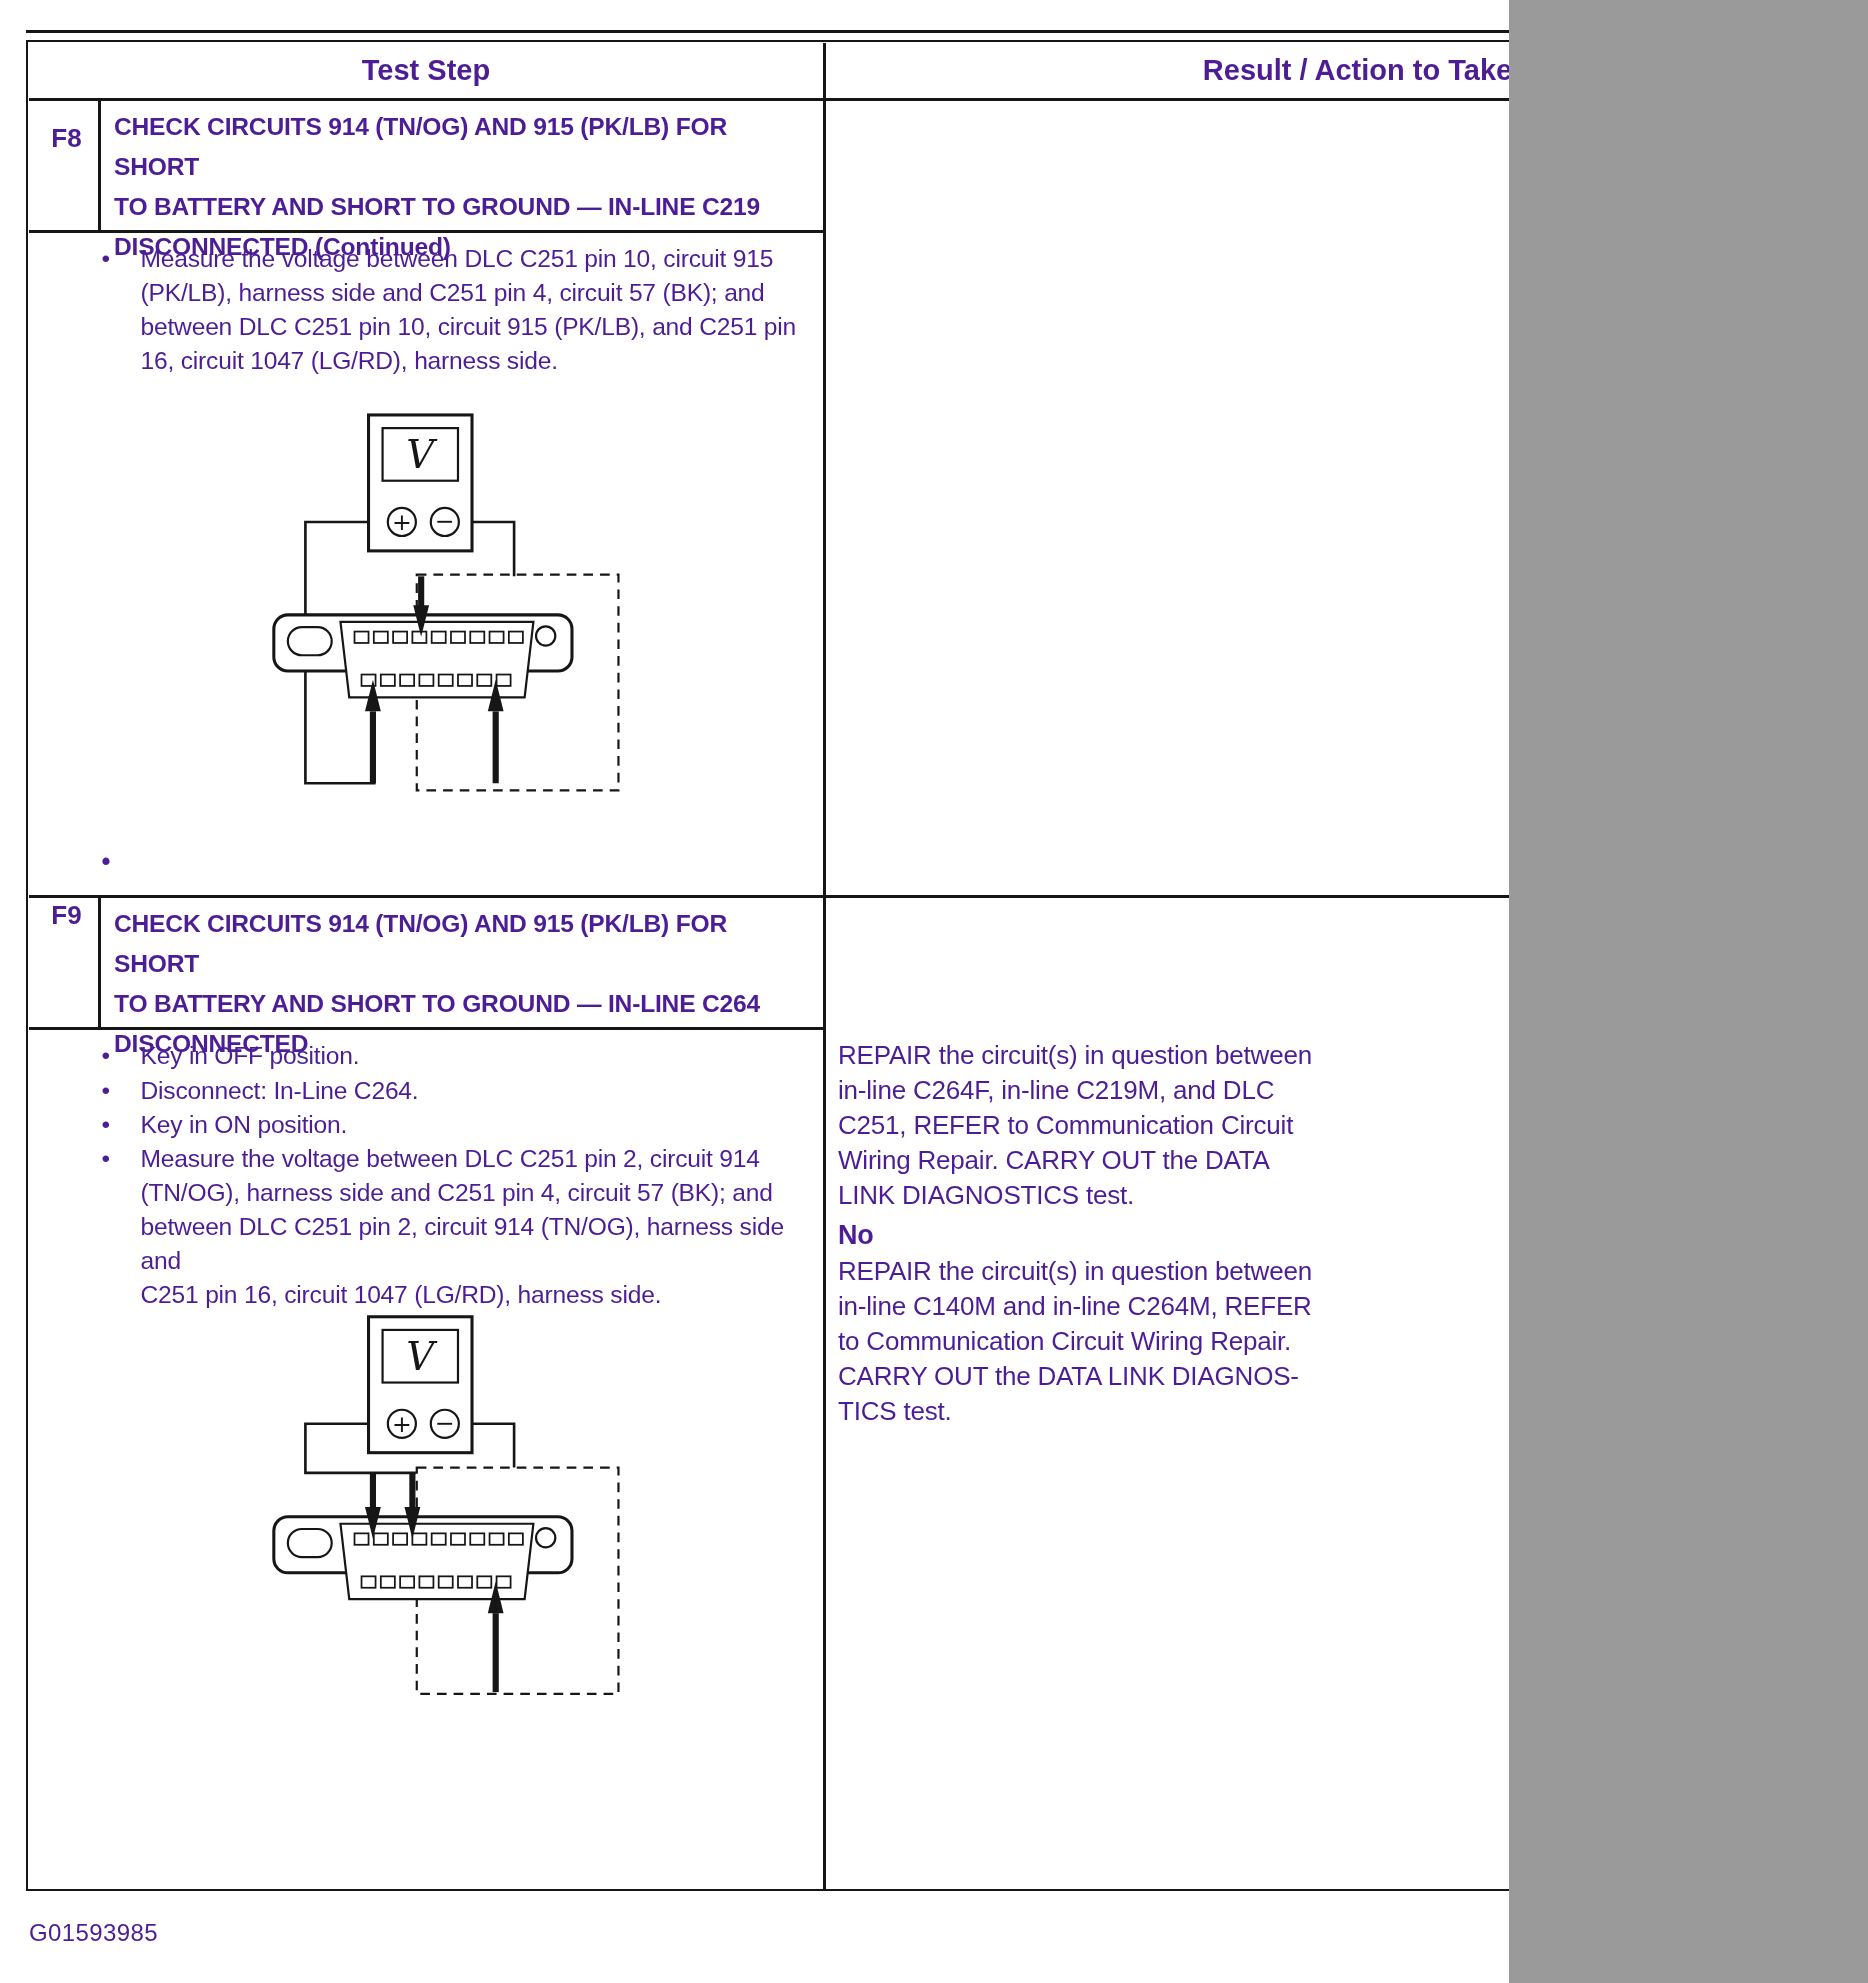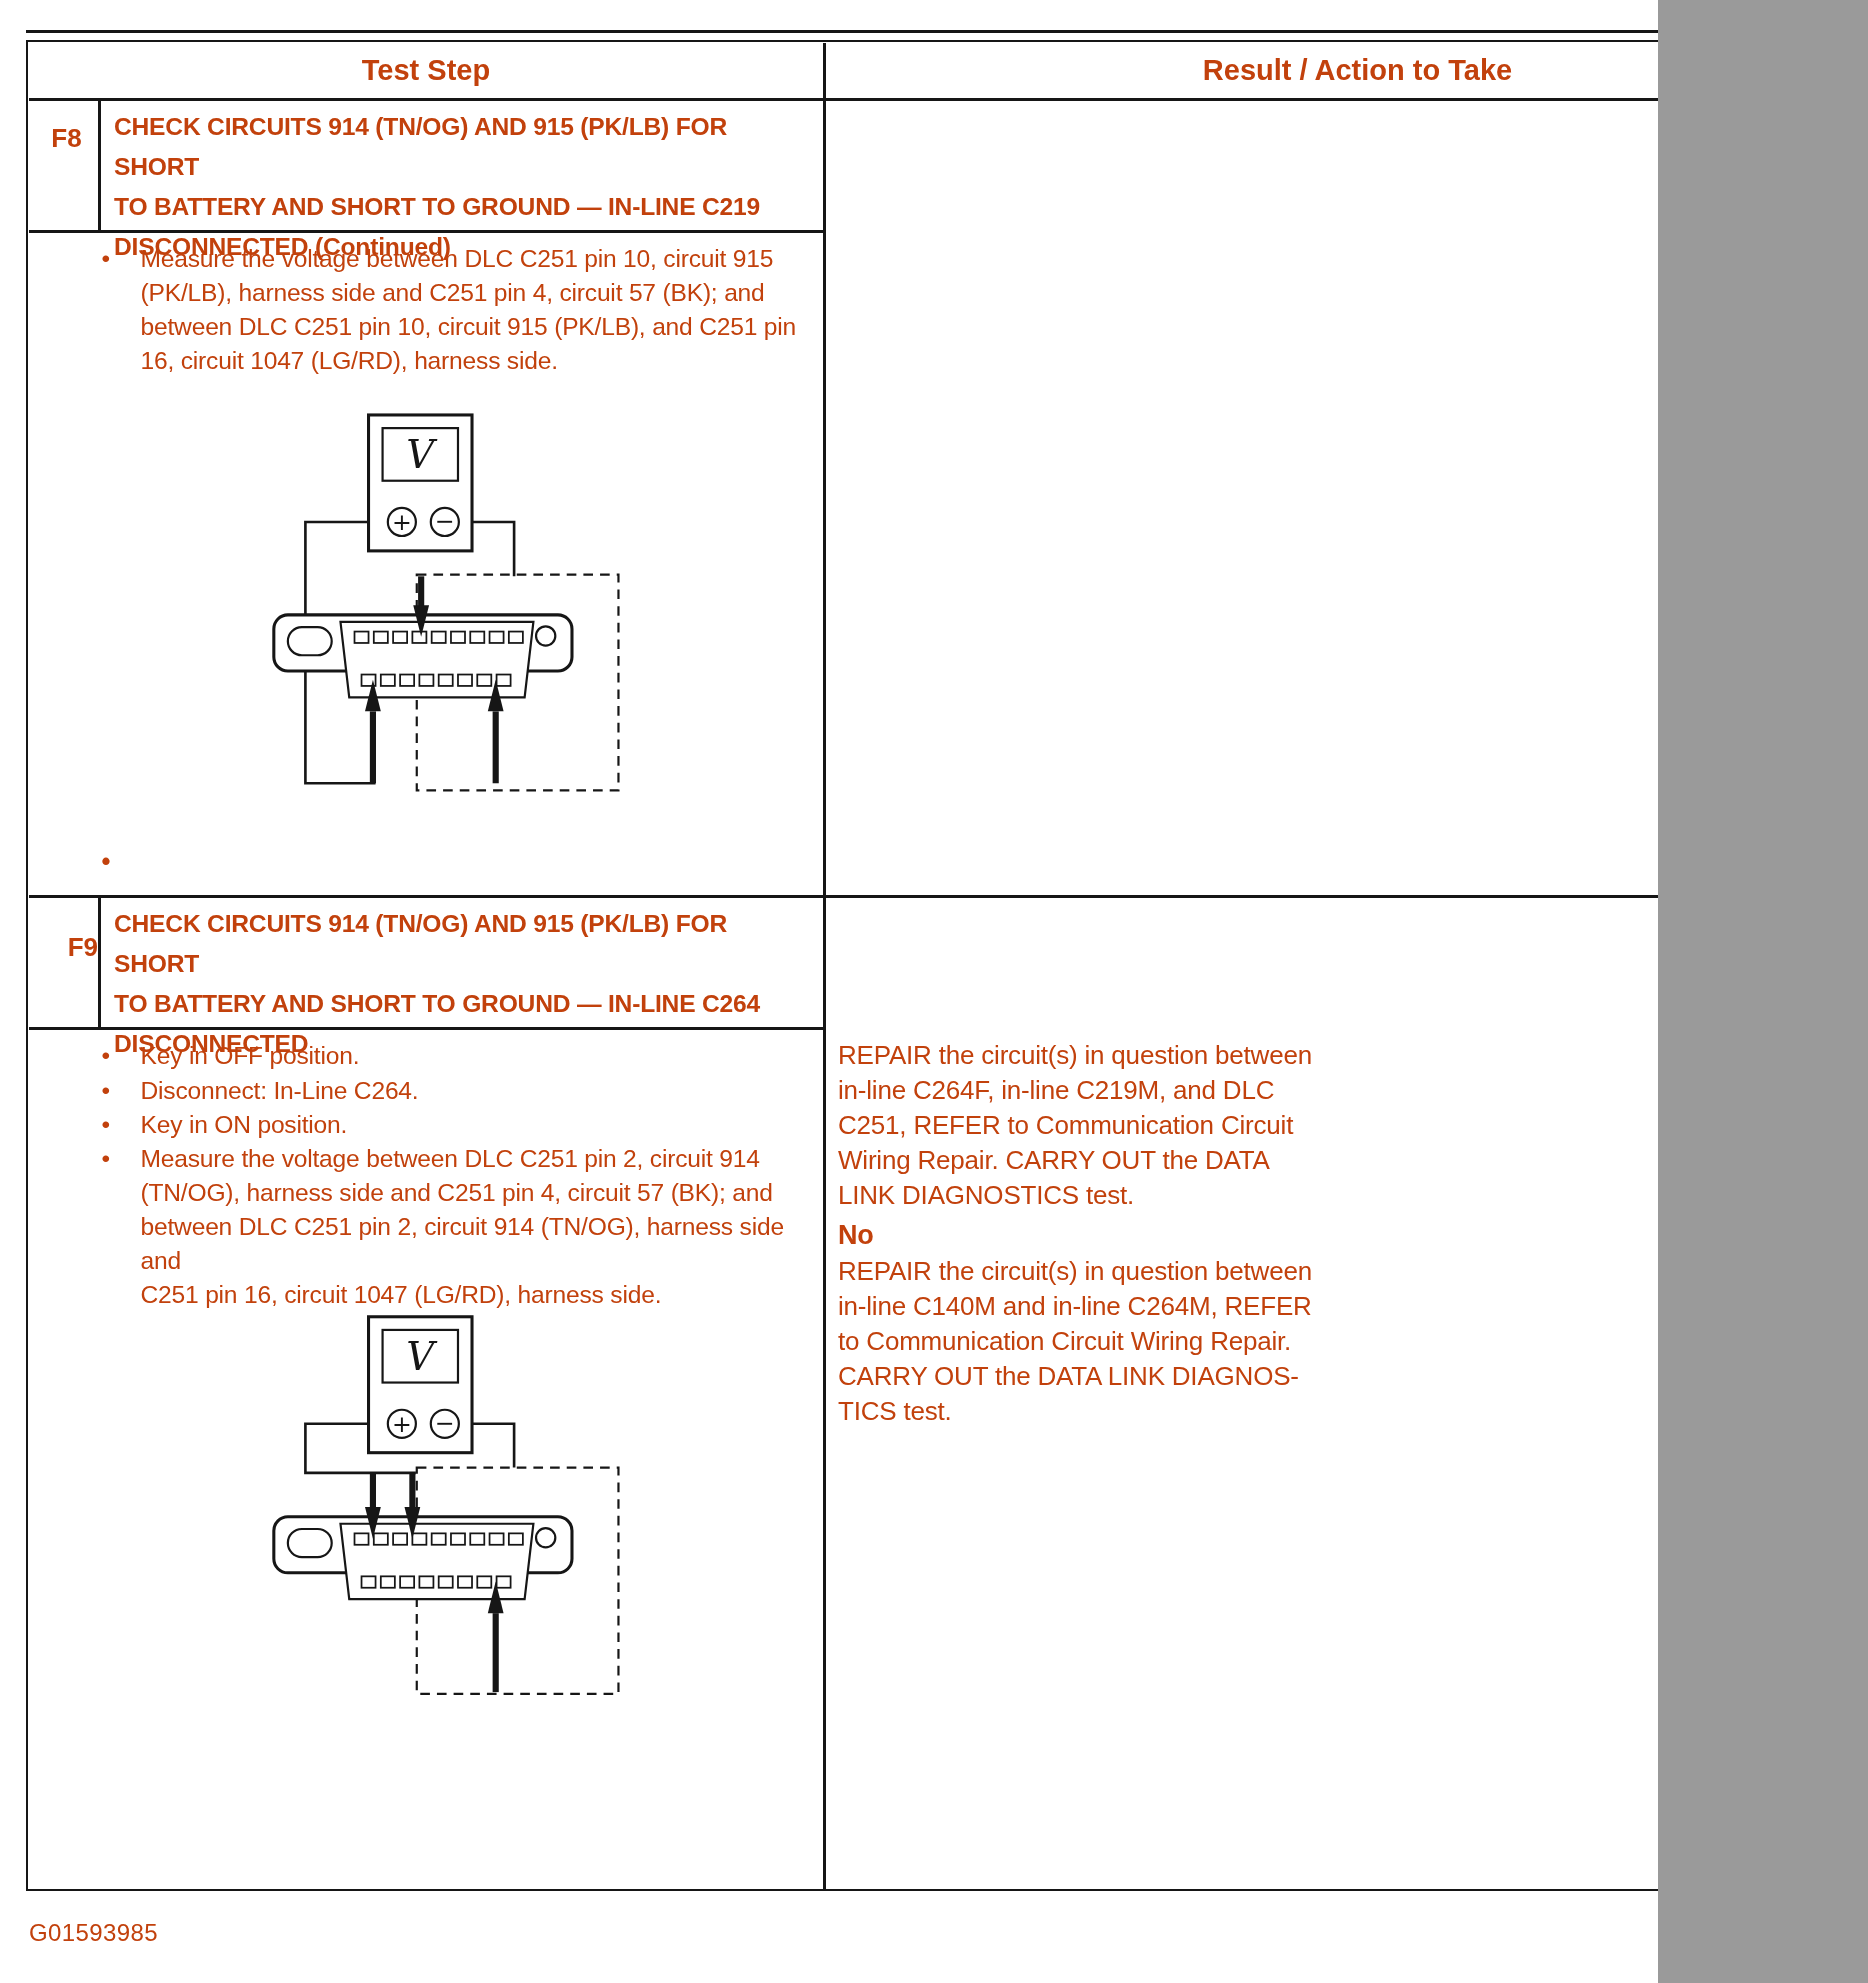--- a/index.html
+++ b/index.html
@@ -1,18 +1,18 @@
 <!DOCTYPE html>
 <html style="font-size:14px"><head>
 <meta charset="utf-8">
 <style>
   html,body{margin:0;padding:0;background:#9a9a9a;}
   .page{
-    position:relative;width:1658px;height:1984px;background:#ffffff;
-    font-family:"Liberation Sans",sans-serif;color:#c2410c;overflow:hidden;
+    position:relative;width:1509px;height:1984px;background:#ffffff;
+    font-family:"Liberation Sans",sans-serif;color:#4c1d95;overflow:hidden;
   }
   .rule{position:absolute;background:#161616;}
   .frame{position:absolute;border:2.6px solid #161616;}
   .hdr{position:absolute;font-weight:bold;font-size:29px;text-align:center;}
   .step-id{position:absolute;font-weight:bold;font-size:26px;text-align:center;width:63px;}
   .title{position:absolute;font-weight:bold;font-size:24.6px;line-height:40px;white-space:pre-line;letter-spacing:-0.2px;}
   .bullet-item{position:absolute;display:flex;font-size:24.6px;line-height:34px;letter-spacing:-0.2px;}
   .bullet-item .dot{width:39px;flex:none;padding-left:3.5px;}
   .btext{white-space:pre-line;}
   .question{font-weight:bold;font-size:25.5px;}
@@ -111,21 +111,21 @@
       <text class="term" x="237" y="140">−</text>
     </g>
   </svg>
 
   <div class="bullet-item question" style="left:98px;top:844px;width:725px;">
     <span class="dot">•</span>
   </div>
 
   <div class="rule" style="left:29px;top:895px;width:1810px;height:2.6px;"></div>
 
-  <div class="step-id" style="left:35px;top:932px;text-align:right;">F9</div>
+  <div class="step-id" style="left:35px;top:900px;">F9</div>
   <div class="rule" style="left:98px;top:898px;width:2.6px;height:129px;"></div>
   <div class="title" style="left:114px;top:904px;width:702px;">CHECK CIRCUITS 914 (TN/OG) AND 915 (PK/LB) FOR SHORT
 TO BATTERY AND SHORT TO GROUND — IN-LINE C264
 DISCONNECTED</div>
   <div class="rule" style="left:29px;top:1027px;width:794px;height:2.6px;"></div>
 
   <div class="bullet-item" style="left:98px;top:1039px;width:725px;">
     <span class="dot">•</span>
     <span class="btext">Key in OFF position.</span>
   </div>

